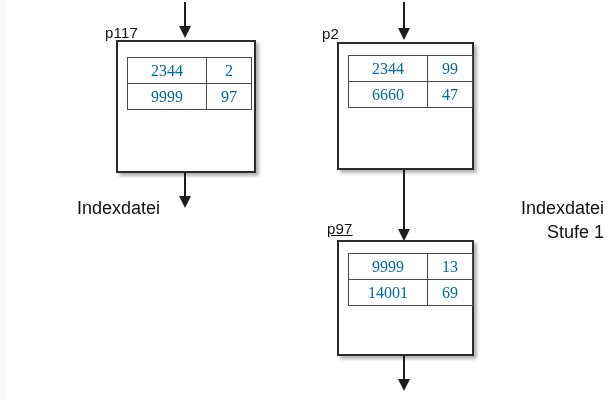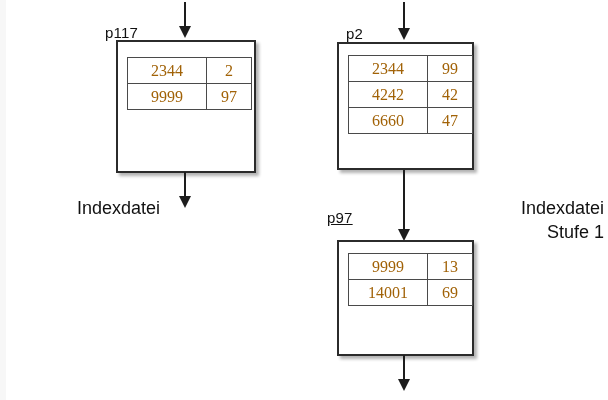--- a/index.html
+++ b/index.html
@@ -53,21 +53,21 @@
   .entry-table {
     position: absolute;
     border-collapse: collapse;
     background: #ffffff;
     table-layout: fixed;
   }
   .entry-table td {
     border: 1.5px solid #4a4a4a;
     font-family: "Liberation Serif", serif;
     font-size: 16px;
-    color: #a16207;
+    color: #0369a1;
     text-align: center;
     vertical-align: middle;
     padding: 0;
     height: 25px;
   }
   .entry-table td.col-key { width: 78px; }
   .entry-table td.col-ptr { width: 44px; }
 
   
   .arrow {
@@ -140,47 +140,43 @@
 
   <div class="caption" style="left:20px; top:196px; width:140px;">
     <div>Indexdatei</div>
   </div>
 
   <div class="arrow" style="left:398px; top:2px; width:12px; height:38px;">
     <div class="shaft" style="height:26px;"></div>
     <div class="head"></div>
   </div>
 
-  <div class="box-label" style="left:346px; top:26px;">p2</div>
+  <div class="box-label" style="left:322px; top:26px;">p2</div>
 
   <div class="page-box" style="left:337px; top:42px; width:137px; height:128px;"></div>
 
   <table class="entry-table" style="left:348px; top:55px;">
     <tbody>
         <tr>
       <td class="col-key">2344</td>
       <td class="col-ptr">99</td>
     </tr>
     <tr>
-      <td class="col-key">4242</td>
-      <td class="col-ptr">42</td>
-    </tr>
-    <tr>
       <td class="col-key">6660</td>
       <td class="col-ptr">47</td>
     </tr>
   </tbody>
     </table>
 
   <div class="arrow" style="left:398px; top:170px; width:12px; height:71px;">
     <div class="shaft" style="height:59px;"></div>
     <div class="head"></div>
   </div>
 
-  <div class="box-label" style="left:327px; top:210px;text-decoration:underline;">p97</div>
+  <div class="box-label" style="left:327px; top:221px;text-decoration:underline;">p97</div>
 
   <div class="page-box" style="left:337px; top:240px; width:137px; height:116px;"></div>
 
   <table class="entry-table" style="left:348px; top:253px;">
     <tbody>
         <tr>
       <td class="col-key">9999</td>
       <td class="col-ptr">13</td>
     </tr>
     <tr>

